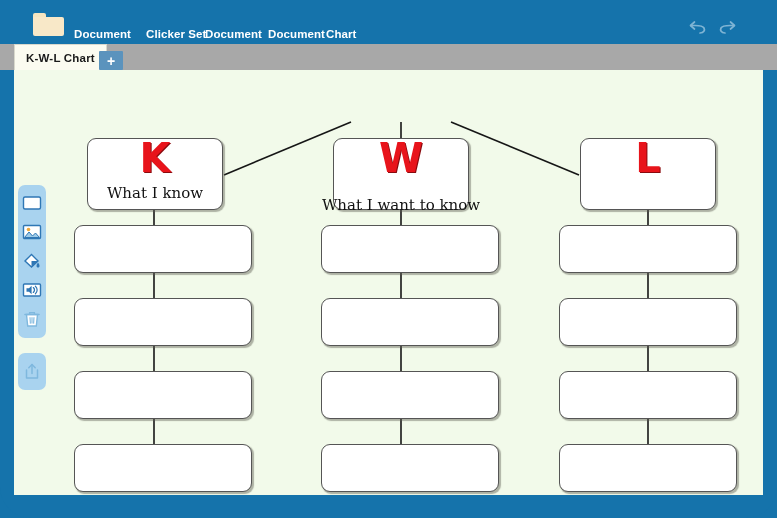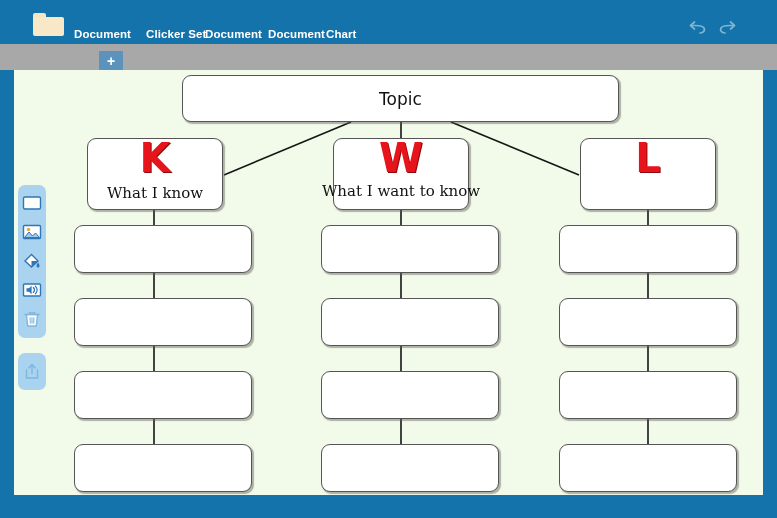--- a/index.html
+++ b/index.html
@@ -84,20 +84,23 @@
       <div class="ur-btn" style="left:31px">
         <svg width="24" height="22" viewBox="0 0 24 22">
           <path d="M9 16 C5 16 4 13 5 11 C6 9 9 8.5 14 8.5 L18 8.5" stroke="#7fb4d4" stroke-width="1.7" fill="none" stroke-linecap="round"></path>
           <polyline points="14.5,5 18.5,8.5 14.5,12" stroke="#7fb4d4" stroke-width="1.7" fill="none" stroke-linecap="round" stroke-linejoin="round"></polyline>
         </svg>
       </div>
     </div>
   </div>
 
   <div class="tabstrip">
+    <div class="tab-active">
+      <span>K-W-L Chart</span>
+    </div>
     <div class="tab-add">
       <span>+</span>
     </div>
   </div>
 
   <div class="frame">
     <div class="canvas-area">
 
       <svg class="lines" viewBox="0 0 749 425">
 
@@ -114,36 +117,33 @@
         <line x1="387" y1="203" x2="387" y2="228" stroke="#161616" stroke-width="1.6"></line>
         <line x1="387" y1="276" x2="387" y2="301" stroke="#161616" stroke-width="1.6"></line>
         <line x1="387" y1="349" x2="387" y2="374" stroke="#161616" stroke-width="1.6"></line>
 
         <line x1="634" y1="140" x2="634" y2="155" stroke="#161616" stroke-width="1.6"></line>
         <line x1="634" y1="203" x2="634" y2="228" stroke="#161616" stroke-width="1.6"></line>
         <line x1="634" y1="276" x2="634" y2="301" stroke="#161616" stroke-width="1.6"></line>
         <line x1="634" y1="349" x2="634" y2="374" stroke="#161616" stroke-width="1.6"></line>
       </svg>
 
-      <div class="node topic" style="left:168px;top:5px;width:437px;height:47px;">
-        <div class="label">Topic</div>
-      </div>
 
       <div class="node header" style="left:73px;top:68px;width:136px;height:72px;">
         <div class="hdr-letter" style="font-size:40px;margin-top:-1px;">K</div>
         <div class="hdr-sub" style="font-size:15px;margin-top:6px;">What I know</div>
       </div>
       <div class="node blank" style="left:60px;top:155px;width:178px;height:48px;"></div>
       <div class="node blank" style="left:60px;top:228px;width:178px;height:48px;"></div>
       <div class="node blank" style="left:60px;top:301px;width:178px;height:48px;"></div>
       <div class="node blank" style="left:60px;top:374px;width:178px;height:48px;"></div>
 
       <div class="node header" style="left:319px;top:68px;width:136px;height:72px;">
         <div class="hdr-letter" style="font-size:40px;margin-top:-1px;">W</div>
-        <div class="hdr-sub" style="font-size:15px;margin-top:4px;">What I want to know</div>
+        <div class="hdr-sub" style="font-size:15px;margin-top:18px;">What I want to know</div>
       </div>
       <div class="node blank" style="left:307px;top:155px;width:178px;height:48px;"></div>
       <div class="node blank" style="left:307px;top:228px;width:178px;height:48px;"></div>
       <div class="node blank" style="left:307px;top:301px;width:178px;height:48px;"></div>
       <div class="node blank" style="left:307px;top:374px;width:178px;height:48px;"></div>
 
       <div class="node header" style="left:566px;top:68px;width:136px;height:72px;">
         <div class="hdr-letter" style="font-size:40px;margin-top:-1px;">L</div>
       </div>
       <div class="node blank" style="left:545px;top:155px;width:178px;height:48px;"></div>

